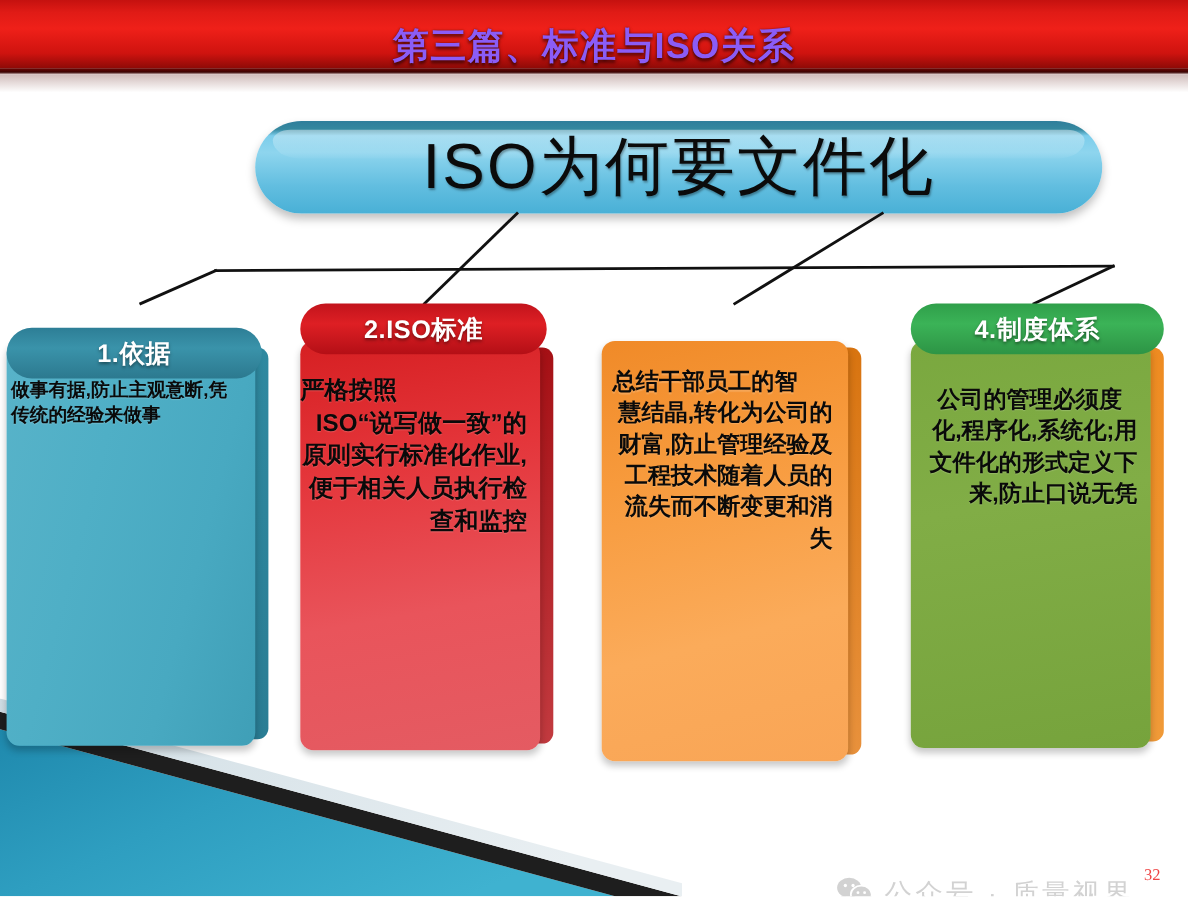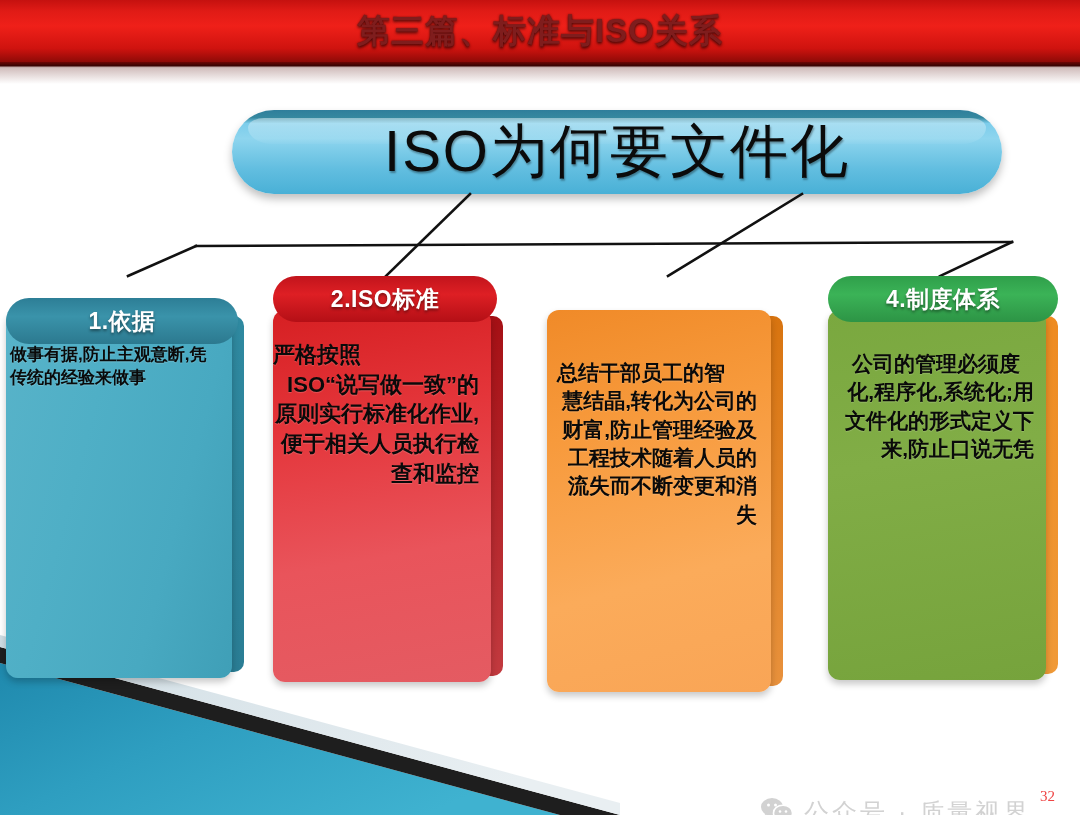--- a/index.html
+++ b/index.html
@@ -17,23 +17,23 @@
   }
   .banner:after{
     content:"";position:absolute;left:0;bottom:-6px;width:1080px;height:6px;
     background:linear-gradient(180deg,#6e0604 0%,#3a0302 60%,rgba(120,30,25,0.15) 100%);
   }
   .banner-shadow{
     position:absolute;left:0;top:68px;width:1080px;height:16px;
     background:linear-gradient(180deg,rgba(90,20,15,0.28) 0%,rgba(255,255,255,0) 100%);
   }
   .banner-title{
-    position:absolute;left:0;top:0;width:1080px;height:62px;
+    position:absolute;left:0;top:11px;width:1080px;height:62px;
     display:flex;align-items:center;justify-content:center;
-    color:#7f1d1d;font-size:33px;font-weight:bold;letter-spacing:1px;
+    color:#8b5cf6;font-size:33px;font-weight:bold;letter-spacing:1px;
     text-shadow:0 2px 3px rgba(0,0,0,0.55), 0 0 2px rgba(0,0,0,0.5);
   }
 
   
   .title-pill{
     position:absolute;left:232px;top:110px;width:770px;height:84px;
     border-radius:42px;
     background:linear-gradient(180deg,#2f7e9b 0%,#35889f 9%,#7ccdeb 16%,#8ed5ee 34%,#62bee0 70%,#49b0d6 100%);
     box-shadow:0 5px 9px rgba(0,0,0,0.25);
   }
@@ -93,21 +93,21 @@
   #card2 .txt{padding:30px 12px 0 0;font-size:22px;text-align:right;}
   #card2 .txt .l1{display:block;text-align:left;}
 
   
   #card3{left:547px;top:276px;width:246px;height:402px;}
   #card3 .head{width:222px;background:linear-gradient(180deg,#e2760f 0%,#f28b1c 40%,#d96f0c 100%);}
   #card3 .body{width:224px;height:382px;
     background:linear-gradient(165deg,#f08a28 0%,#f79a3c 30%,#fbab5a 68%,#f9a556 100%);}
   #card3 .side{left:220px;height:370px;background:linear-gradient(180deg,#d87410 0%,#e8913c 100%);}
   #card3 .txt{padding:24px 14px 0 10px;font-size:21px;text-align:right;}
-  #card3 .txt .l1{display:block;text-align:left;margin-top:25px;}
+  #card3 .txt .l1{display:block;text-align:left;}
 
   
   #card4{left:828px;top:276px;width:246px;height:402px;}
   #card4 .head{width:230px;background:linear-gradient(180deg,#2f9f4a 0%,#3bb357 40%,#2d9445 100%);}
   #card4 .body{width:218px;height:370px;
     background:linear-gradient(170deg,#7aa83f 0%,#81ad46 40%,#76a33c 100%);}
   #card4 .side{left:214px;height:358px;background:linear-gradient(180deg,#ee8b21 0%,#f09a38 100%);}
   #card4 .txt{padding:40px 12px 0 10px;font-size:21px;text-align:right;}
   #card4 .txt .l1{display:block;text-align:center;}
 

